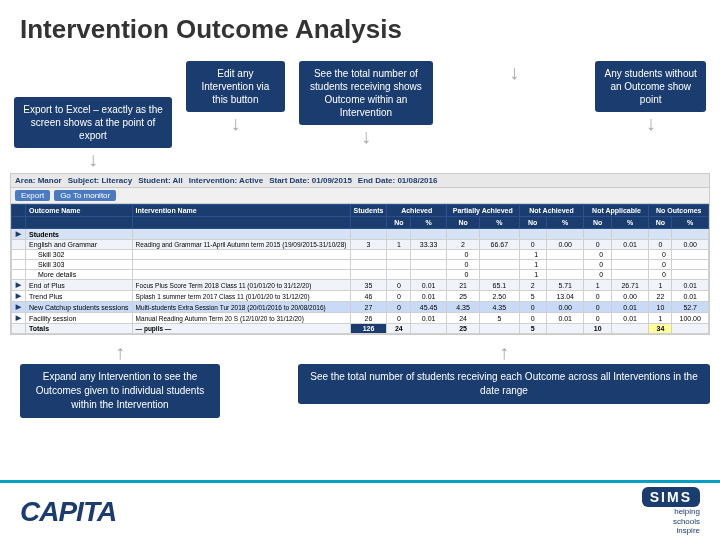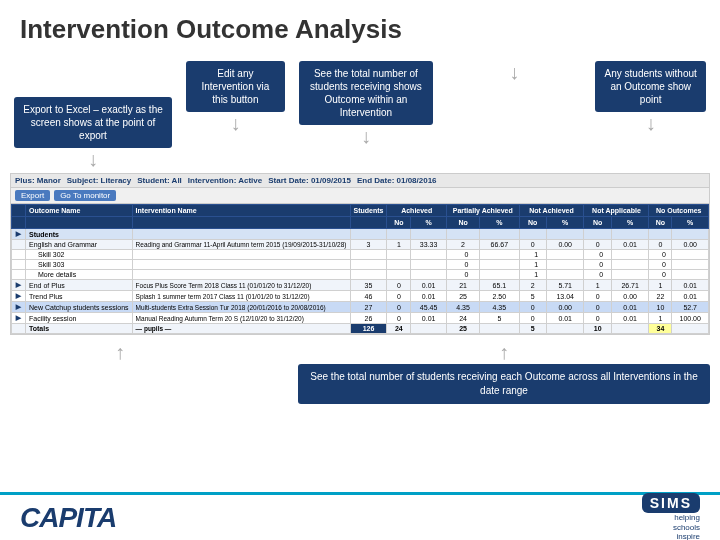--- a/index.html
+++ b/index.html
@@ -163,21 +163,21 @@
       line-height: 1.4;
       flex: 1;
     }
 
     
     .footer {
       position: absolute;
       bottom: 0;
       left: 0;
       right: 0;
-      height: 48px;
+      height: 60px;
       background: #fff;
       border-top: 3px solid #00a0c6;
       display: flex;
       align-items: center;
       justify-content: space-between;
       padding: 0 20px;
     }
 
     .capita-logo {
       font-size: 28px;
@@ -253,21 +253,21 @@
   </div>
   <div class="ann-col" style="flex:1.0;">
     <div class="annotation-box">Any students without an Outcome show point</div>
     <div class="arrow-indicator">↓</div>
   </div>
 </div>
 
 <div class="content-area">
 
   <div class="filter-bar">
-    <span class="filter-value">Plus: Manor</span>
+    <span class="filter-value">Area: Manor</span>
     <span class="filter-value">Subject: Literacy</span>
     <span class="filter-value">Student: All</span>
     <span class="filter-value">Intervention: Active</span>
     <span class="filter-value">Start Date: 01/09/2015</span>
     <span class="filter-value">End Date: 01/08/2016</span>
   </div>
 
   <div class="action-buttons">
     <button class="btn-small">Export</button>
     <button class="btn-small">Go To monitor</button>
@@ -464,20 +464,21 @@
     <td class="td-highlight">34</td>
     <td></td>
   </tr>
       </tbody>
   </table>
 </div>
 
 <div class="bottom-annotations">
   <div style="display:flex; flex-direction:column; align-items:center; width:220px;">
     <div class="arrow-indicator">↑</div>
+    <div class="bottom-annotation-left">Expand any Intervention to see the Outcomes given to individual students within the Intervention</div>
   </div>
   <div style="flex:1; display:flex; flex-direction:column; align-items:center; padding-left: 60px;">
     <div class="arrow-indicator">↑</div>
     <div class="bottom-annotation-right">See the total number of students receiving each Outcome across all Interventions in the date range</div>
   </div>
 </div>
 
 <div class="footer">
   <div class="capita-logo">CAPITA</div>
   <div class="sims-badge">

